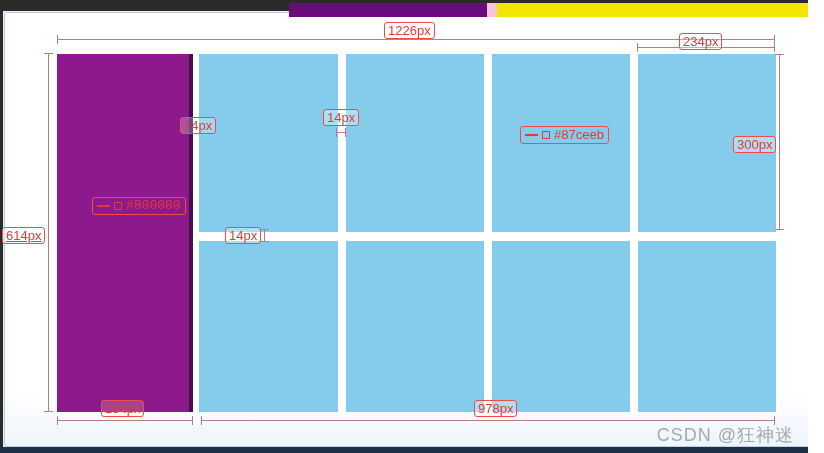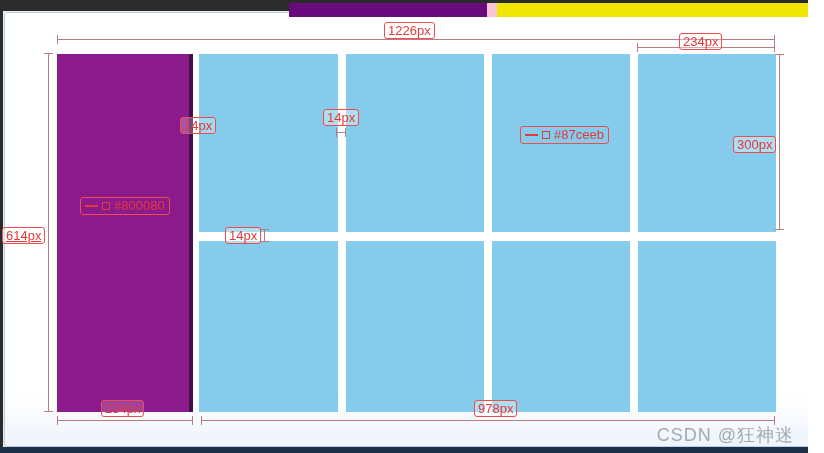--- a/index.html
+++ b/index.html
@@ -61,21 +61,21 @@
   .lb-gap-side  { left:180px; top:117px; background:rgba(255,255,255,0.25); }
   .lb-gap-col   { left:323px; top:109px; }
   .lb-gap-row   { left:225px; top:227px; }
   .lb-sidebar-w { left:101px; top:400px; background:rgba(255,255,255,0.18); }
   .lb-content-w { left:474px; top:400px; }
 
   
   .chip { position:absolute; display:flex; align-items:center; gap:4px;
           border:1px solid #ef4c4c; border-radius:3px; padding:1px 4px;
           color:#e03a3a; font-size:13px; line-height:14px; white-space:nowrap; }
-  .chip-purple { left:80px;  top:197px; }
+  .chip-purple { left:92px;  top:197px;font-family:Liberation Mono, monospace; }
   .chip-blue   { left:520px; top:126px; }
   .chip .dash { width:13px; height:2px; background:#e03a3a; display:inline-block; }
   .chip .square { width:8px; height:8px; border:1px solid #e03a3a; display:inline-block; }
 
   
   .watermark { position:absolute; right:14px; top:423px; color:#a3a9b0; font-size:18px;
                letter-spacing:1px; white-space:nowrap; }
 </style>
 </head>
 <body>

